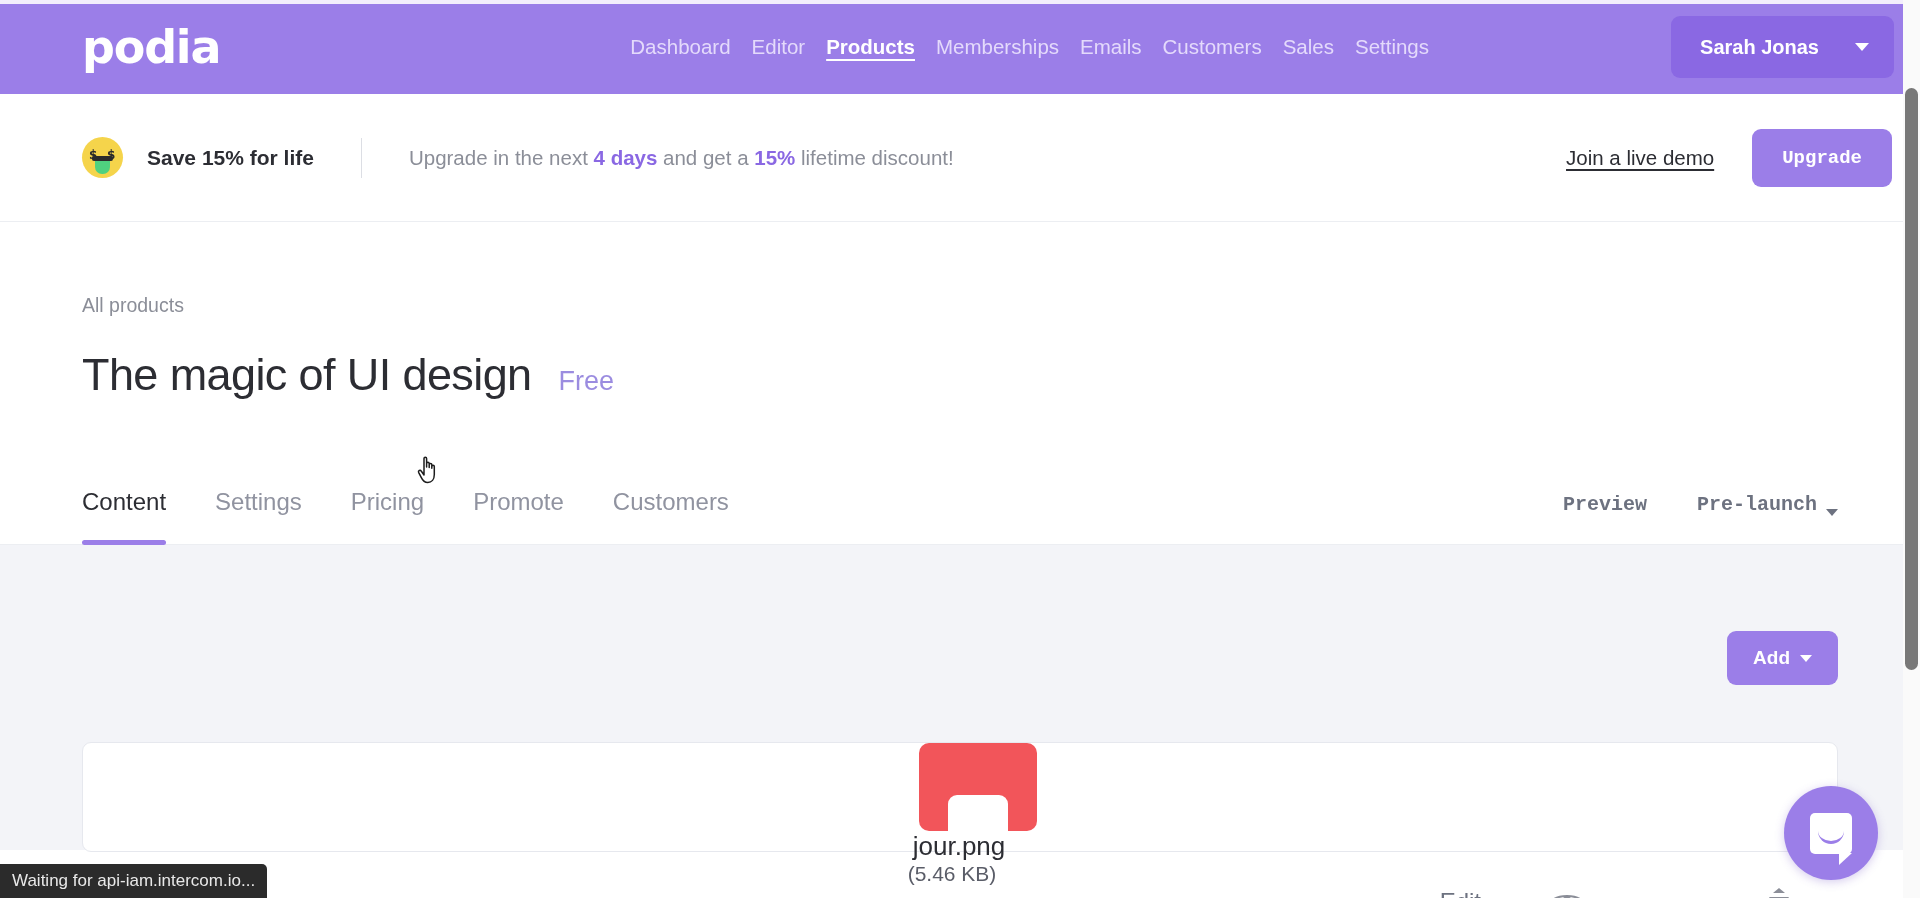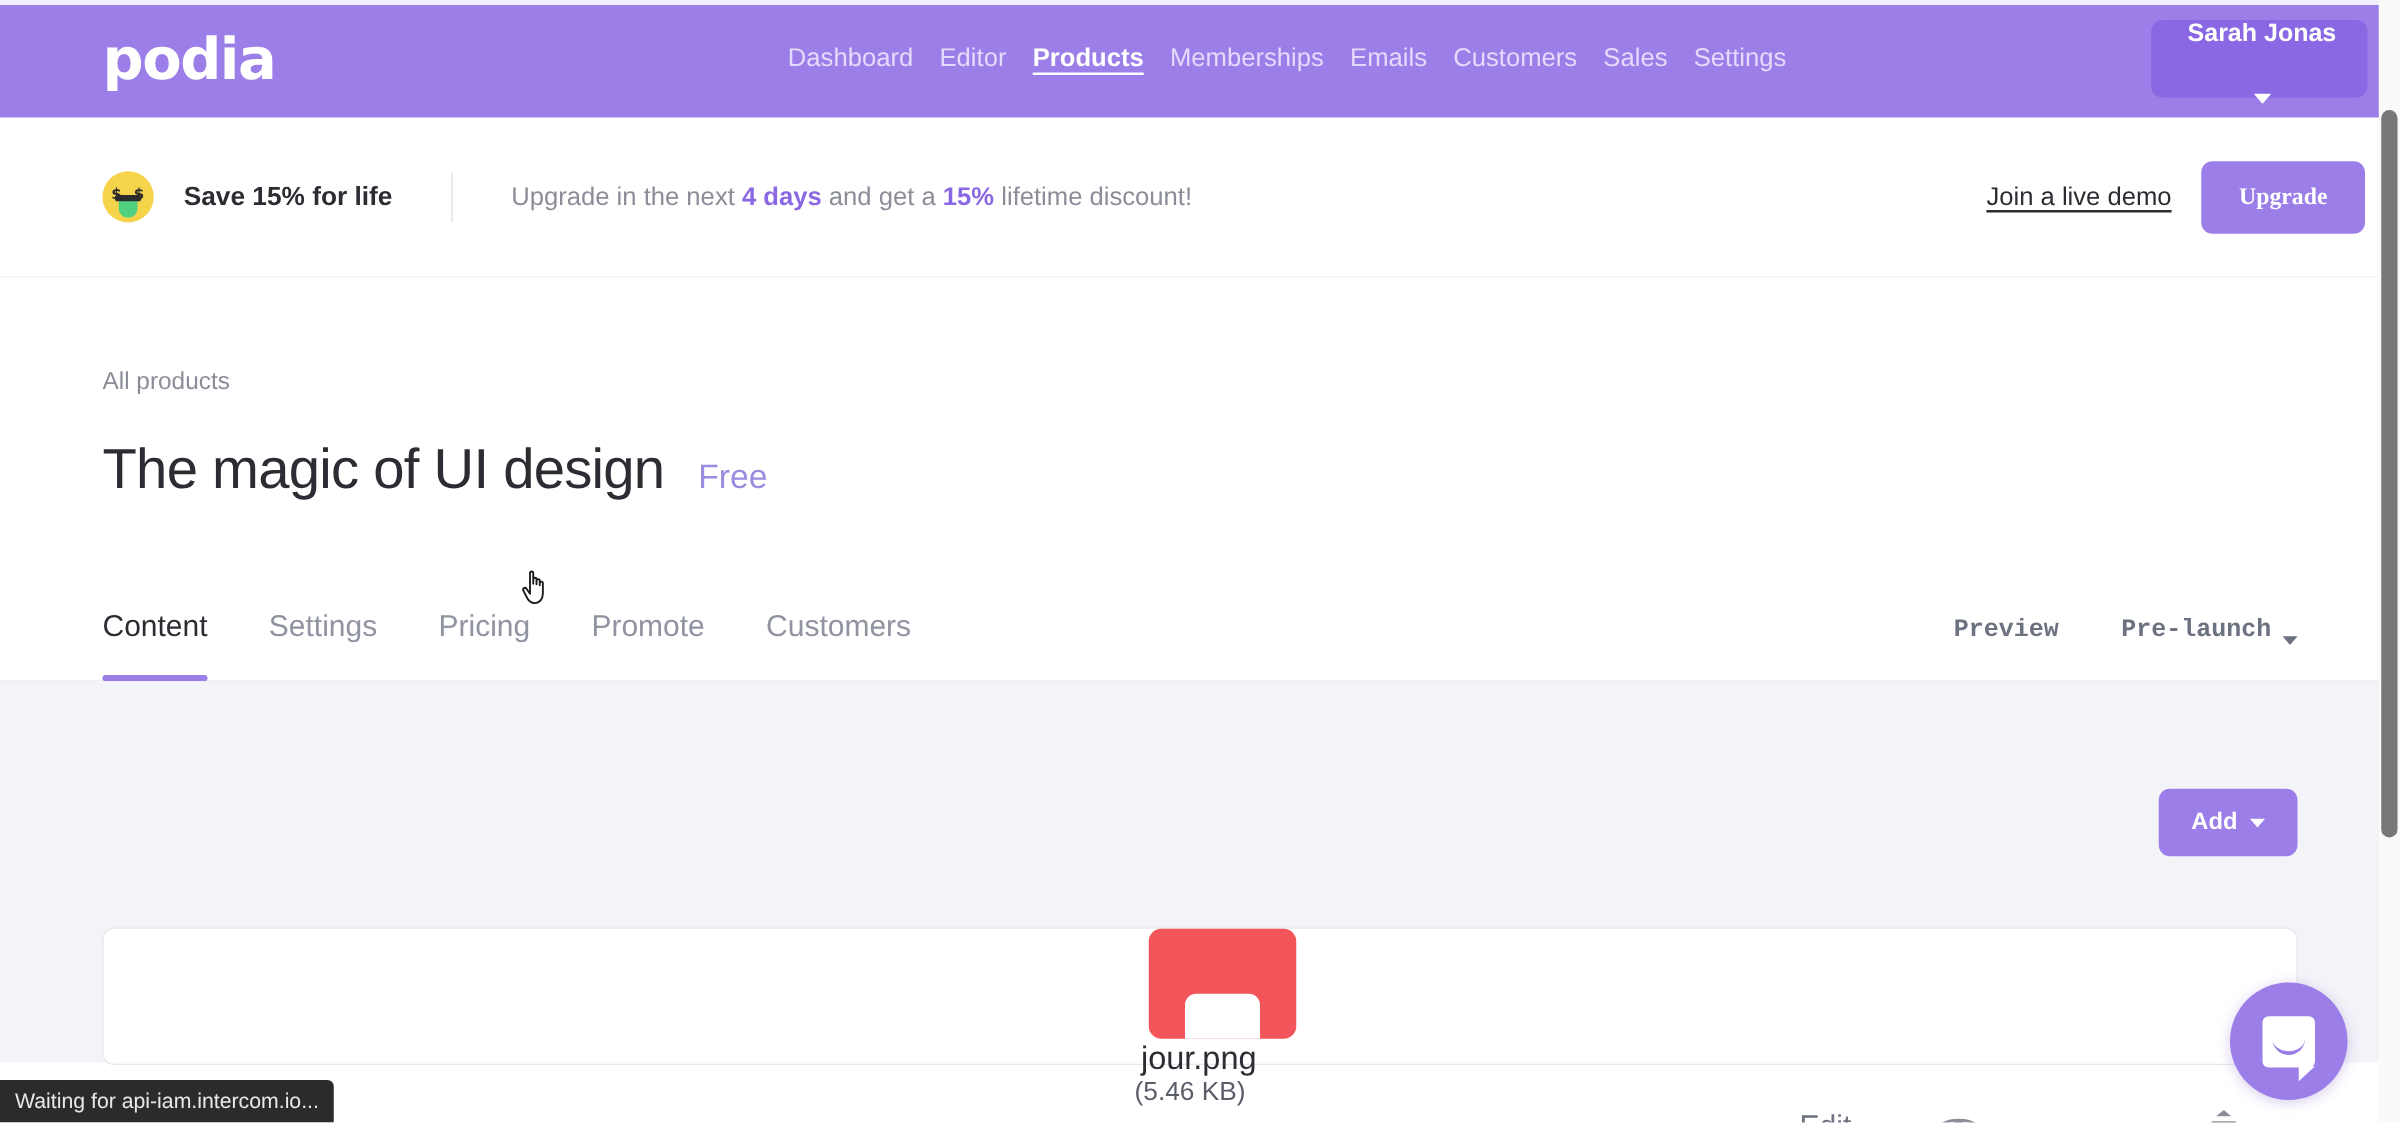--- a/index.html
+++ b/index.html
@@ -58,21 +58,20 @@
   .user-pill {
     margin-left: auto;
     background: #8a68e3;
     border-radius: 9px;
     height: 62px;
     display: flex;
     align-items: center;
     gap: 36px;
     padding: 0 25px 0 29px;
     cursor: pointer;
-    flex-direction: column;
   }
   .user-pill .uname {
     color: #fff;
     font-weight: 700;
     font-size: 20px;
     white-space: nowrap;
   }
   .caret-down {
     width: 0; height: 0;
     border-left: 7px solid transparent;
@@ -129,42 +128,42 @@
   .promo-text {
     font-size: 20.5px;
     color: #8b8e98;
     white-space: nowrap;
   }
   .promo-text b { color: #8a68e3; font-weight: 700; }
   .promo-right {
     margin-left: auto;
     display: flex;
     align-items: center;
-    gap: 24px;
+    gap: 38px;
     justify-content: space-between;
   }
   .demo-link {
     font-size: 20.5px;
     color: #2c2d33;
     text-decoration: underline;
     text-underline-offset: 4px;
     cursor: pointer;
     white-space: nowrap;
   }
   .upgrade-btn {
     background: #9b7ee8;
     color: #fff;
     font-weight: 700;
     font-size: 19px;
     border: none;
     border-radius: 9px;
     height: 58px;
     padding: 0 30px;
     cursor: pointer;
-    font-family: Liberation Serif, serif;
+    font-family: Liberation Mono, monospace;
   }
 
   
   .page-head {
     background: #ffffff;
     padding: 0 82px;
   }
   .breadcrumb {
     font-size: 19.5px;
     color: #8b8e98;

